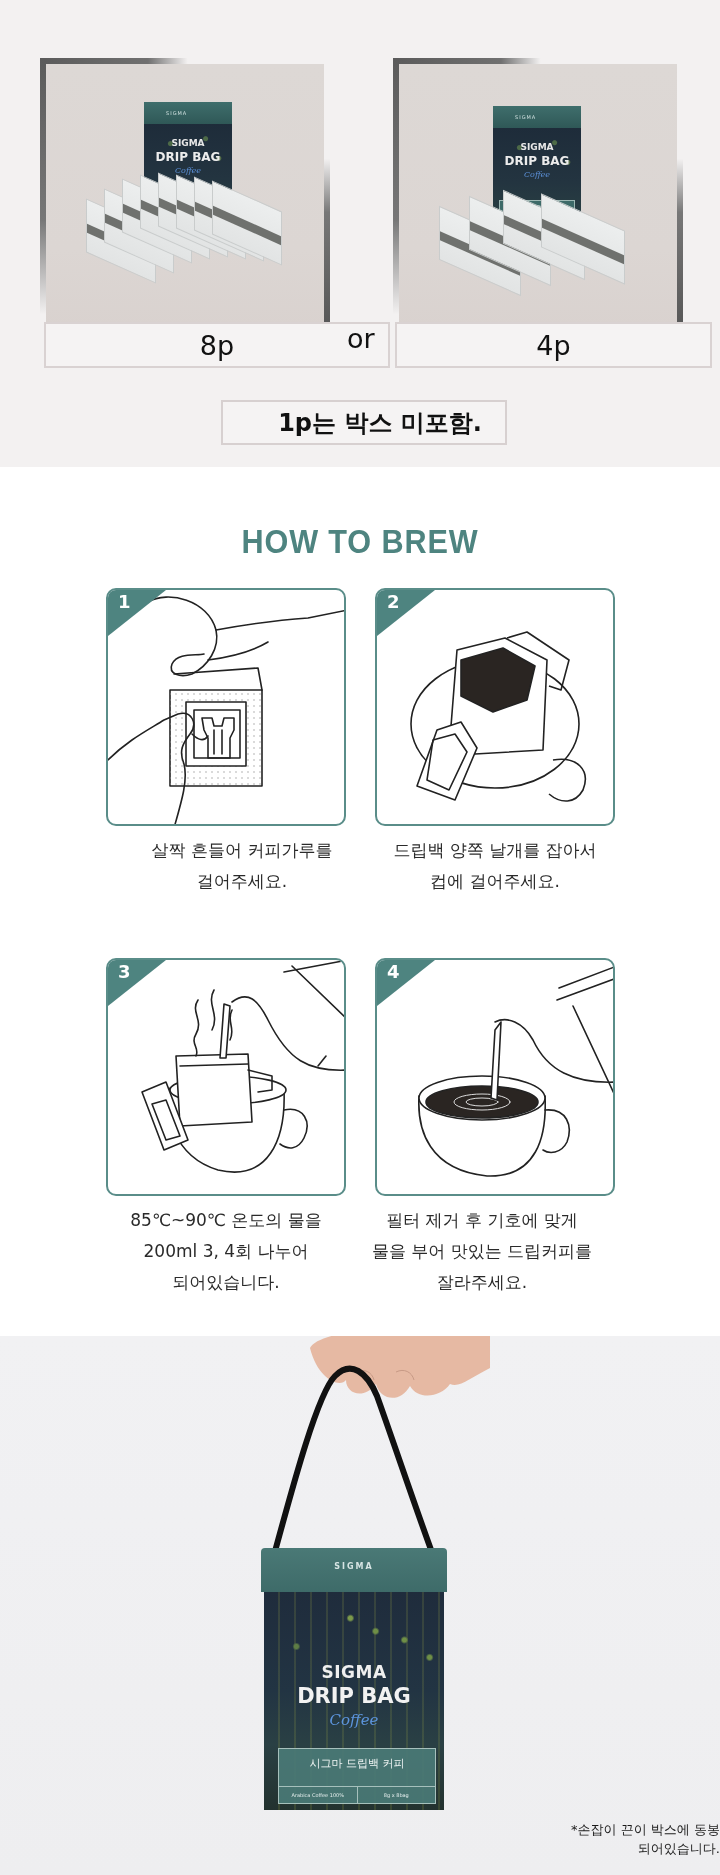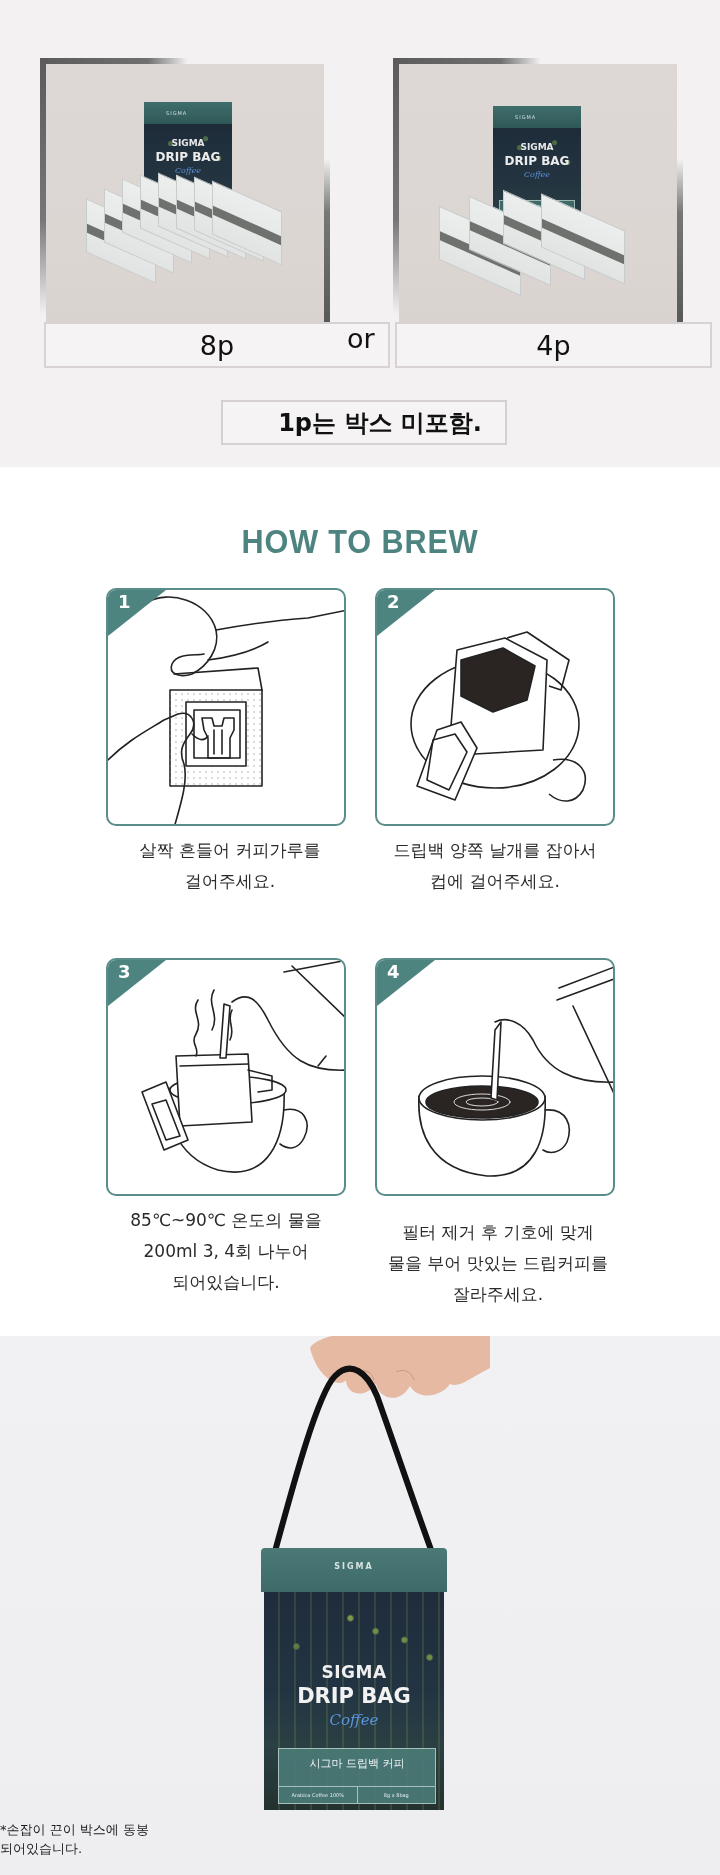--- a/index.html
+++ b/index.html
@@ -74,21 +74,21 @@
       linear-gradient(180deg, #1f2c3c 0%, #223443 45%, #2a4044 70%, #23322f 100%); }
   .big-box .b1 { position: absolute; top: 70px; width: 100%; text-align: center; font-size: 17px; font-weight: bold; color: #efefef; letter-spacing: 0.5px; }
   .big-box .b2 { position: absolute; top: 92px; width: 100%; text-align: center; font-size: 21px; font-weight: bold; color: #f2f2f2; }
   .big-box .b3 { position: absolute; top: 119px; width: 100%; text-align: center; font-size: 15px; font-style: italic; color: #5c94dc; font-family: "DejaVu Serif", serif; }
   .big-box .label { position: absolute; left: 14px; right: 8px; top: 156px; height: 56px; background: rgba(74,122,118,0.92);
     border: 1px solid #a6c0bc; }
   .big-box .label .title { text-align: center; color: #f1f6f5; font-size: 11px; margin-top: 7px; }
   .big-box .label .row { position: absolute; left: 0; right: 0; bottom: 0; height: 17px; border-top: 1px solid #a6c0bc; display: flex; }
   .big-box .label .row span { flex: 1; font-size: 5px; color: #e6efee; display: flex; align-items: center; justify-content: center; }
   .big-box .label .row span + span { border-left: 1px solid #a6c0bc; }
-  .handle-note { position: absolute; left: 0; right: 0; top: 484px; text-align: left; font-size: 13px; line-height: 19px; color: #1a1a1a; }
+  .handle-note { position: absolute; left: 0; right: 0; top: 484px; text-align: right; font-size: 13px; line-height: 19px; color: #1a1a1a; }
 </style>
 </head>
 <body>
 
 <section class="options">
 
   <div class="frame" style="left:40px; top:58px;">
     <div class="photo">
       <div class="mini-box" style="left:98px; top:38px;">
         <div class="lid">
@@ -186,21 +186,21 @@
         <path d="M84 70 L126 58 L158 76 L150 110 L116 122 L84 106 Z" fill="#2a2522"></path>
         <path d="M130 48 L150 42 L192 70 L184 100 L172 96"></path>
         <path d="M60 140 L84 132 L100 158 L78 210 L40 196 Z" fill="#fff"></path>
         <path d="M56 150 L78 144 L90 162 L72 200 L50 190 Z"></path>
       </g>
     </svg>
     <div class="badge"></div>
     <div class="badge-num">2</div>
   </div>
 
-  <div class="step-text" style="left:110px; top:368px;">
+  <div class="step-text" style="left:122px; top:368px;">
     <div>살짝 흔들어 커피가루를</div>
     <div>걸어주세요.</div>
   </div>
   <div class="step-text" style="left:375px; top:368px;">
     <div>드립백 양쪽 날개를 잡아서</div>
     <div>컵에 걸어주세요.</div>
   </div>
 
   <div class="step" style="left:106px; top:491px;">
     <svg width="240" height="238" viewBox="0 0 240 238">
@@ -242,21 +242,21 @@
     </svg>
     <div class="badge"></div>
     <div class="badge-num">4</div>
   </div>
 
   <div class="step-text" style="left:106px; top:738px;">
     <div>85℃~90℃ 온도의 물을</div>
     <div>200ml 3, 4회 나누어</div>
     <div>되어있습니다.</div>
   </div>
-  <div class="step-text" style="left:378px; top:738px;margin-top:12px;">
+  <div class="step-text" style="left:362px; top:738px;">
     <div>필터 제거 후 기호에 맞게</div>
     <div>물을 부어 맛있는 드립커피를</div>
     <div>잘라주세요.</div>
   </div>
 </section>
 
 <section class="handle">
   <svg class="hand" viewBox="0 0 190 80">
     <path d="M10 20 C 20 0, 120 -6, 190 6 L190 40 C 170 50, 160 60, 150 56 C 140 70, 118 72, 110 58 C 100 76, 80 72, 76 56 C 64 72, 46 66, 46 52 C 40 60, 18 52, 10 20 Z" fill="#e6b9a3"></path>
     <path d="M56 44 C 64 40, 72 44, 74 52" stroke="#c89a86" fill="none"></path>

